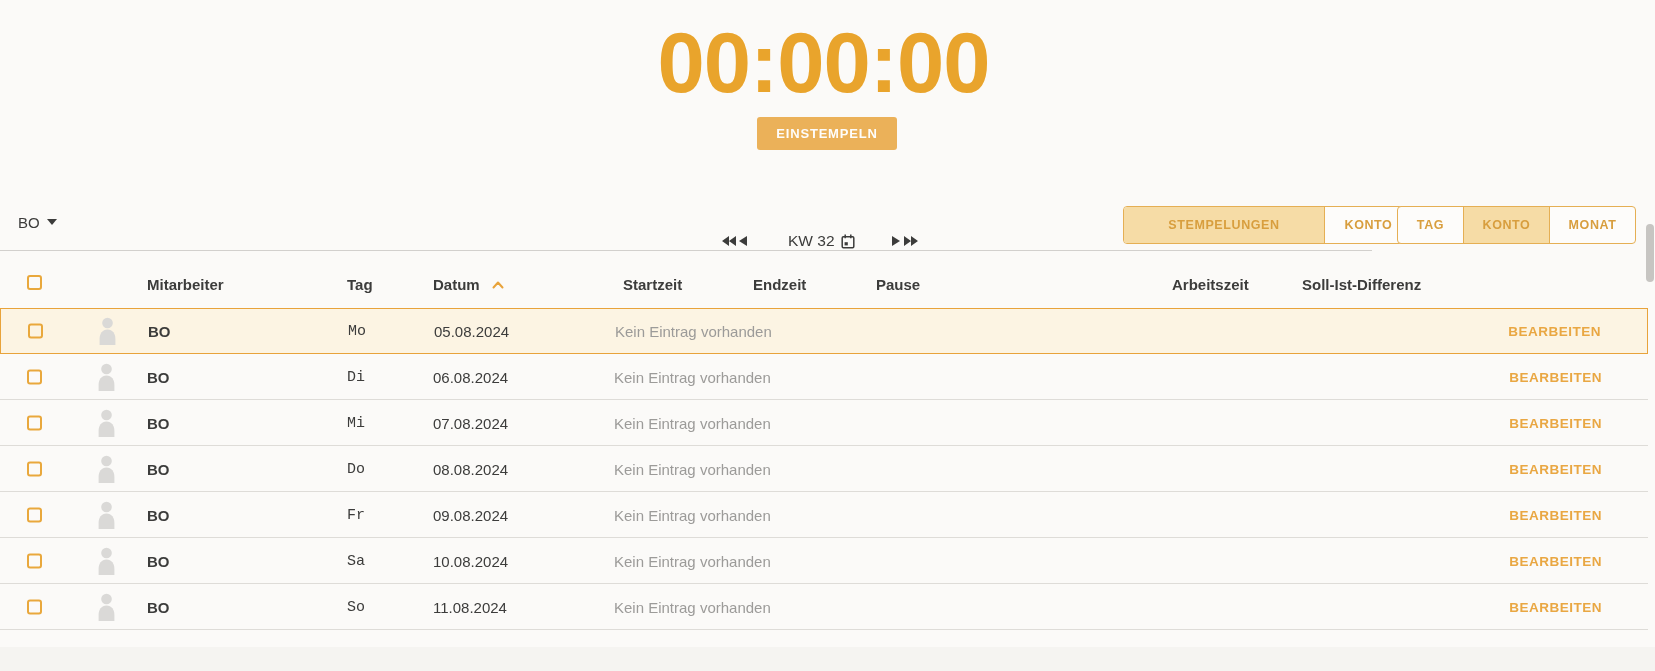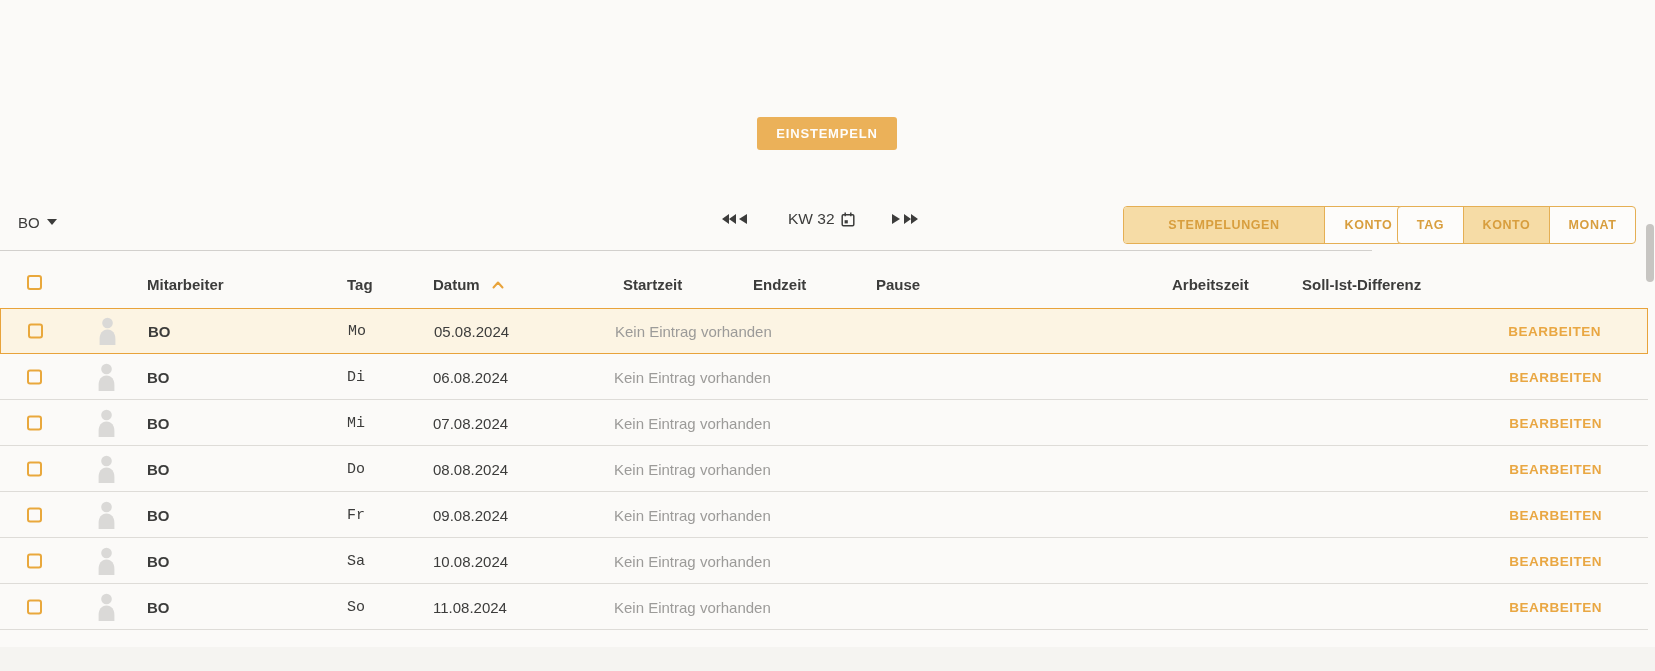--- a/index.html
+++ b/index.html
@@ -28,21 +28,21 @@
   
   .emp-filter {
     position:absolute; left:18px; top:212px; height:20px;
     display:flex; align-items:center; gap:7px; font-size:15px; cursor:pointer;
   }
   .caret-down {
     width:0; height:0; display:inline-block;
     border-left:5px solid transparent; border-right:5px solid transparent;
     border-top:6px solid #3C3C3B;
   }
-  .week-nav { position:absolute; left:700px; top:200px; width:240px; height:38px; }
+  .week-nav { position:absolute; left:700px; top:222px; width:240px; height:38px; }
   .week-nav .navitem { position:absolute; top:50%; transform:translateY(-50%); cursor:pointer; line-height:0; }
   .nav-prev-fast { left:22px; }
   .nav-prev { left:39px; }
   .nav-next { left:192px; }
   .nav-next-fast { left:204px; }
   .kw-btn {
     position:absolute; left:88px; top:50%; transform:translateY(-50%);
     display:flex; align-items:center; gap:6px; font-size:15.5px; cursor:pointer;
   }
   .tab-group {
@@ -99,20 +99,21 @@
   .scroll-thumb {
     position:absolute; right:1px; top:224px; width:8px; height:58px;
     background:#C7C5C2; border-radius:4px; z-index:20; cursor:pointer;
   }
 </style>
 </head>
 <body>
 
 <div class="content">
 
+  <div class="timer">00:00:00</div>
   <button class="clockin-btn">EINSTEMPELN</button>
 
   <div class="emp-filter">
     <span>BO</span>
     <span class="caret-down"></span>
   </div>
 
   <div class="week-nav">
     <span class="navitem nav-prev-fast">
       <svg width="14" height="10" viewBox="0 0 14 10">

